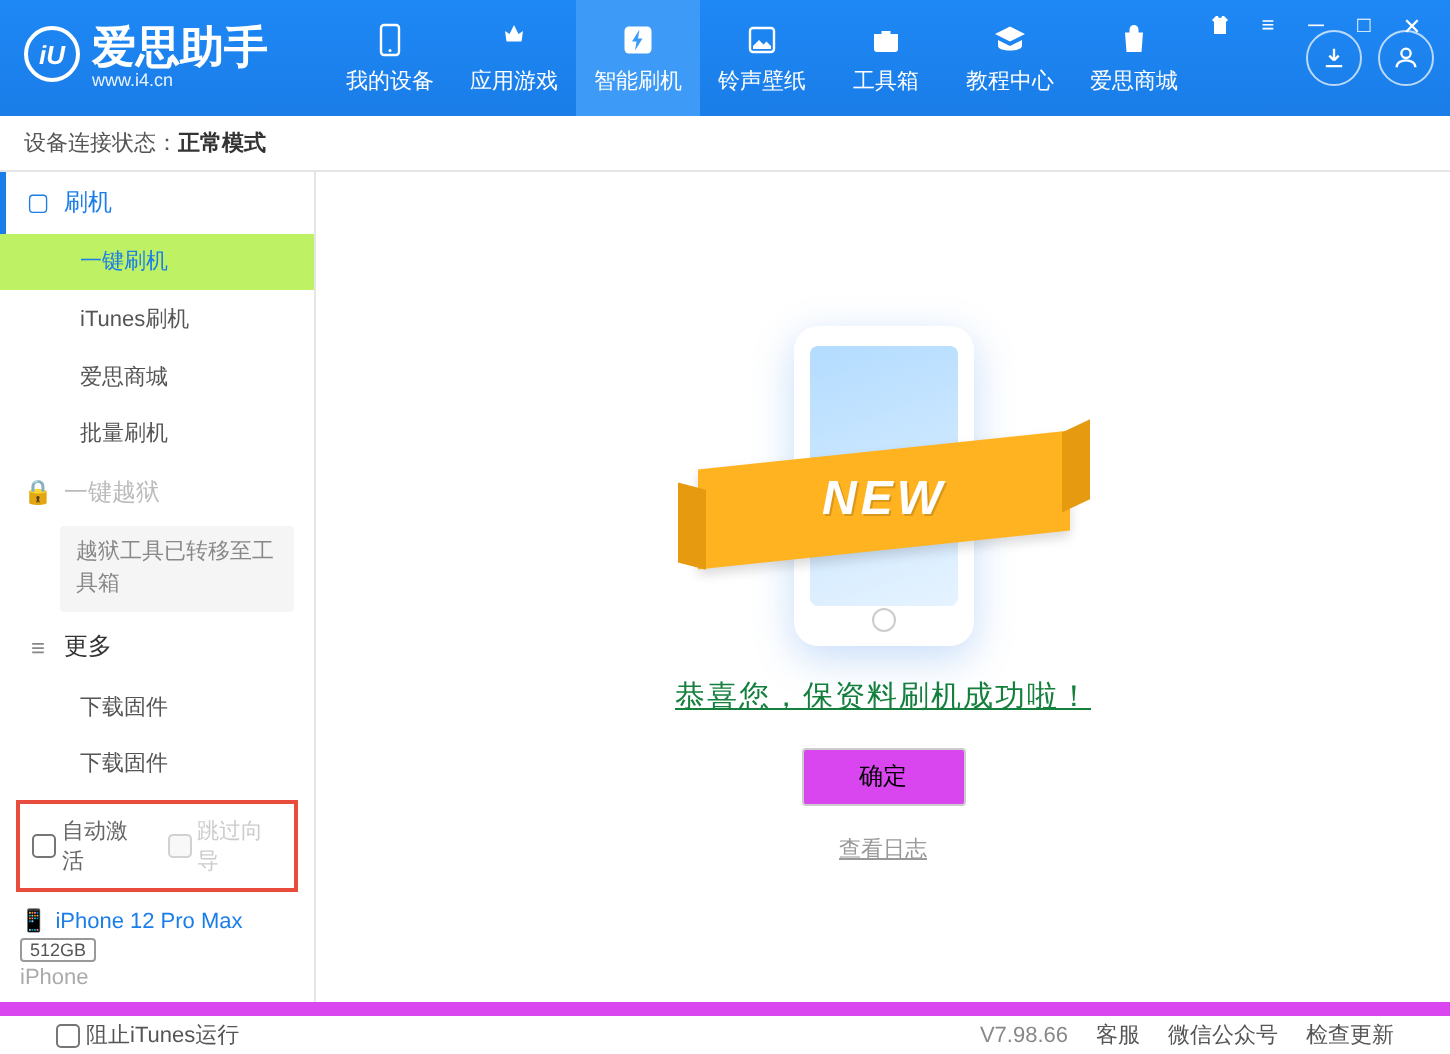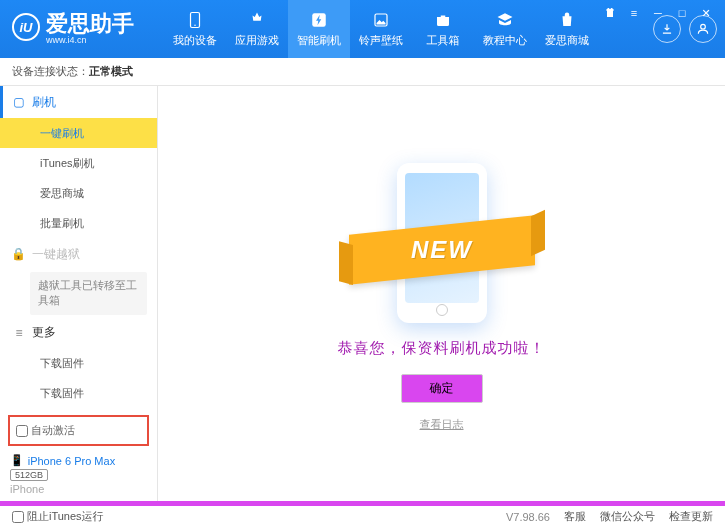--- a/index.html
+++ b/index.html
@@ -25,21 +25,21 @@
 .status-bar { height: 28px; border-bottom: 1px solid #e5e5e5; display: flex; align-items: center; padding: 0 12px; font-size: 11px; color: #555; }
 .status-bold { font-weight: bold; color: #333; }
 
 .body { display: flex; height: calc(100% - 58px - 28px - 26px); }
 .sidebar { width: 158px; border-right: 1px solid #e5e5e5; display: flex; flex-direction: column; font-size: 12px; }
 .side-group { display: flex; align-items: center; height: 32px; padding: 0 12px; color: #333; gap: 6px; }
 .side-group.active { color: #1a7de8; border-left: 3px solid #1a7de8; padding-left: 9px; font-weight: 500; }
 .side-group .gicon { width: 14px; display: flex; justify-content: center; color: #888; }
 .side-group.active .gicon { color: #1a7de8; }
 .side-item { height: 30px; display: flex; align-items: center; padding-left: 40px; color: #555; cursor: pointer; font-size: 11px; }
-.side-item.active { background: #fde047; color: #1a7de8; }
+.side-item.active { background: #bef264; color: #1a7de8; }
 .side-note { background: #f5f5f5; margin: 2px 10px 2px 30px; padding: 6px 8px; font-size: 11px; color: #888; line-height: 1.4; border-radius: 2px; }
 .side-locked { color: #bbb; }
 
 .side-bottom { margin-top: auto; }
 .chk-row { border: 2px solid #e74c3c; margin: 4px 8px; padding: 6px 6px; display: flex; gap: 10px; font-size: 11px; color: #666; }
 .chk { display: flex; align-items: center; gap: 3px; }
 .chk input { width: 12px; height: 12px; }
 .chk.disabled { color: #ccc; }
 .device { padding: 4px 10px 6px; font-size: 11px; }
 .device-name { color: #1a7de8; font-weight: 500; display: flex; align-items: center; gap: 4px; }
@@ -50,25 +50,25 @@
 .illus { width: 170px; height: 180px; position: relative; }
 .phone { position: absolute; left: 50%; top: 8px; transform: translateX(-50%); width: 90px; height: 160px; background: #fff; border-radius: 12px; box-shadow: 0 6px 20px rgba(30,120,230,.25); }
 .phone::before { content: ""; position: absolute; top: 10px; left: 8px; right: 8px; bottom: 20px; border-radius: 4px; background: linear-gradient(160deg, #b3dcff, #e6f3ff); }
 .phone::after { content: ""; position: absolute; bottom: 7px; left: 50%; transform: translateX(-50%); width: 10px; height: 10px; border: 1.5px solid #ccc; border-radius: 50%; }
 .ribbon { position: absolute; top: 70px; left: -8px; right: -8px; height: 50px; background: #ffb320; transform: skewY(-6deg); display: flex; align-items: center; justify-content: center; box-shadow: 0 3px 6px rgba(0,0,0,.15); }
 .ribbon::before, .ribbon::after { content: ""; position: absolute; width: 14px; height: 40px; background: #e69a10; }
 .ribbon::before { left: -10px; top: 8px; transform: skewY(20deg); z-index: -1; }
 .ribbon::after { right: -10px; top: -2px; transform: skewY(-20deg); z-index: -1; }
 .ribbon-text { color: #fff; font-weight: 900; font-size: 24px; font-style: italic; letter-spacing: 2px; text-shadow: 1px 1px 0 rgba(0,0,0,.15); transform: skewY(6deg); }
 
-.success-msg { margin-top: 4px; font-size: 15px; color: #a21caf; letter-spacing: 1px; }
+.success-msg { margin-top: 4px; font-size: 15px; color: #15803d; letter-spacing: 1px; text-decoration: underline; }
 .ok-btn { margin-top: 16px; border: 1px solid #ccc; background: #d946ef; padding: 5px 28px; font-size: 12px; cursor: pointer; border-radius: 2px; }
 .log-link { margin-top: 14px; font-size: 11px; color: #999; cursor: pointer; text-decoration: underline; }
 
-.footer { height: 26px; border-top: 5px solid #d946ef; display: flex; align-items: center; padding: 0 12px; font-size: 11px; color: #555; gap: 14px; }
+.footer { height: 26px; border-top: 7px solid #d946ef; display: flex; align-items: center; padding: 0 28px; font-size: 11px; color: #555; gap: 14px; }
 .footer .spacer { flex: 1; }
 .footer .ver { color: #888; }
 .footer-link { cursor: pointer; }
 </style>
 </head>
 <body>
 
 <div class="titlebar">
   <div class="win-top-row">
     <div class="win-btn">
@@ -192,25 +192,29 @@
     </div>
     <div class="side-item">下载固件</div>
     <div class="side-item">下载固件</div>
 
     <div class="side-bottom">
       <div class="chk-row">
         <label class="chk">
           <input type="checkbox" style="">
             <span>自动激活</span>
         </label>
+        <label class="chk disabled">
+          <input type="checkbox" disabled="" style="">
+            <span>跳过向导</span>
+        </label>
       </div>
       <div class="device">
         <div class="device-name">
           <span>📱</span>
-          <span>iPhone 6 Pro Max</span>
+          <span>iPhone 12 Pro Max</span>
         </div>
         <span class="badge">512GB</span>
         <div class="device-os">iPhone</div>
       </div>
     </div>
   </div>
 
   <div class="main">
     <div class="illus">
       <div class="phone"></div>

